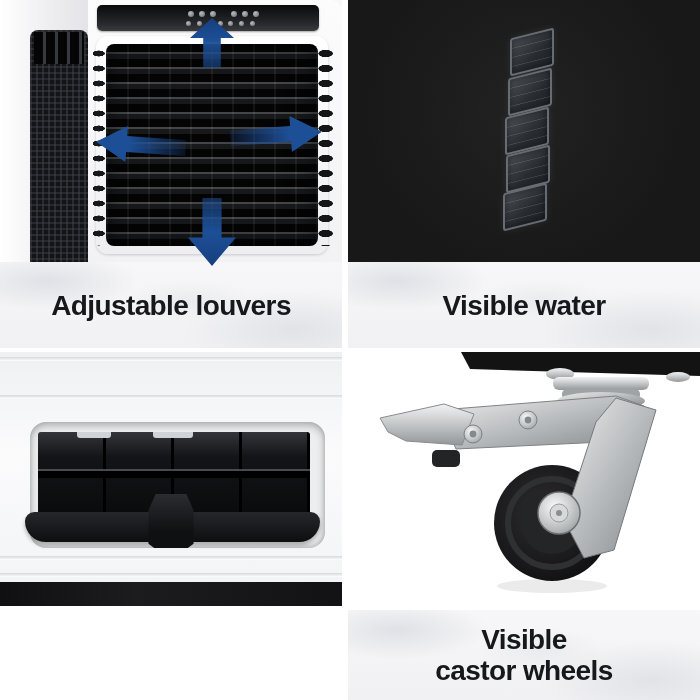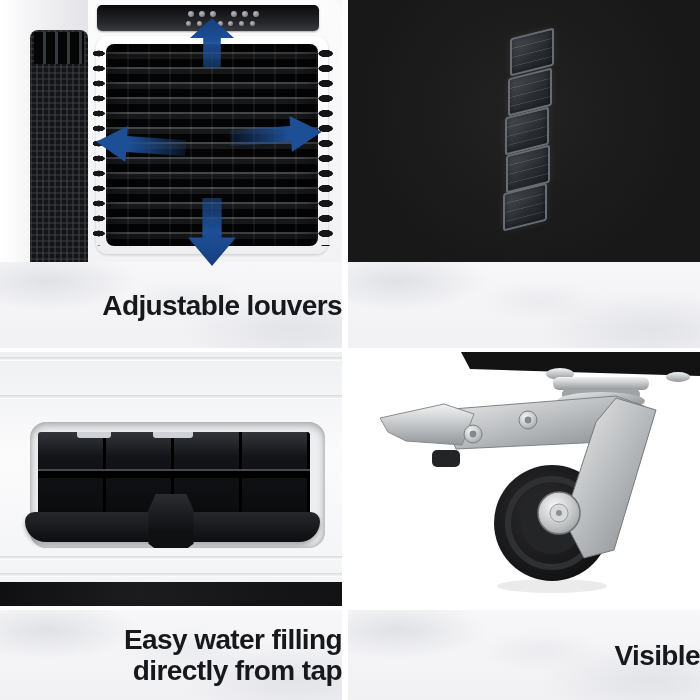--- a/index.html
+++ b/index.html
@@ -2,21 +2,21 @@
 <html style="--arrow-blue: #1d4f97; --arrow-blue-dark: #163f7e; --indicator-bg: #181818; --caption-text: #17181b; --caption-bg: #f4f4f6;"><head>
 <meta charset="utf-8">
 <style>
   html,body{margin:0;padding:0;background:#ffffff;}
   .canvas{position:relative;width:700px;height:700px;background:#ffffff;overflow:hidden;
           font-family:"Liberation Sans",sans-serif;}
   .panel{position:absolute;overflow:hidden;}
   .panel.overflow{overflow:visible;}
 
   
-  .caption{position:absolute;display:flex;flex-direction:column;align-items:flex-end;justify-content:center;
+  .caption{position:absolute;display:flex;flex-direction:column;align-items:center;justify-content:center;
     background:
       radial-gradient(ellipse 130px 42px at 14% 22%, rgba(188,191,199,.38), transparent 70%),
       radial-gradient(ellipse 160px 55px at 86% 78%, rgba(188,191,199,.30), transparent 70%),
       radial-gradient(ellipse 90px 30px at 55% 45%, rgba(200,203,210,.22), transparent 70%),
       linear-gradient(#f7f7f9,#f1f1f4);
   }
   .cap-line{font-weight:700;font-size:28px;line-height:31px;letter-spacing:-.6px;
             color:var(--caption-text,#17181b);white-space:nowrap;}
 
   
@@ -203,24 +203,22 @@
       <circle cx="211" cy="161" r="9" fill="#d7d9da" stroke="#989b9e"></circle>
       <circle cx="211" cy="161" r="3" fill="#8c8f92"></circle>
     </svg>
   </div>
 
   <div class="caption" style="left:0;top:262px;width:342px;height:86px">
     <span class="cap-line">Adjustable louvers</span>
   </div>
 
   <div class="caption" style="left:348px;top:262px;width:352px;height:86px">
-  </div>
-
-  <div class="caption" style="left:0;top:610px;width:342px;height:90px">
-    <span class="cap-line">Easy water filling</span>
-    <span class="cap-line">directly from tap</span>
-  </div>
+    <span class="cap-line">Visible water</span>
+  </div>
+
 
   <div class="caption" style="left:348px;top:610px;width:352px;height:90px">
     <span class="cap-line">Visible</span>
+    <span class="cap-line">castor wheels</span>
   </div>
 
 </div>
 
 </body></html>

